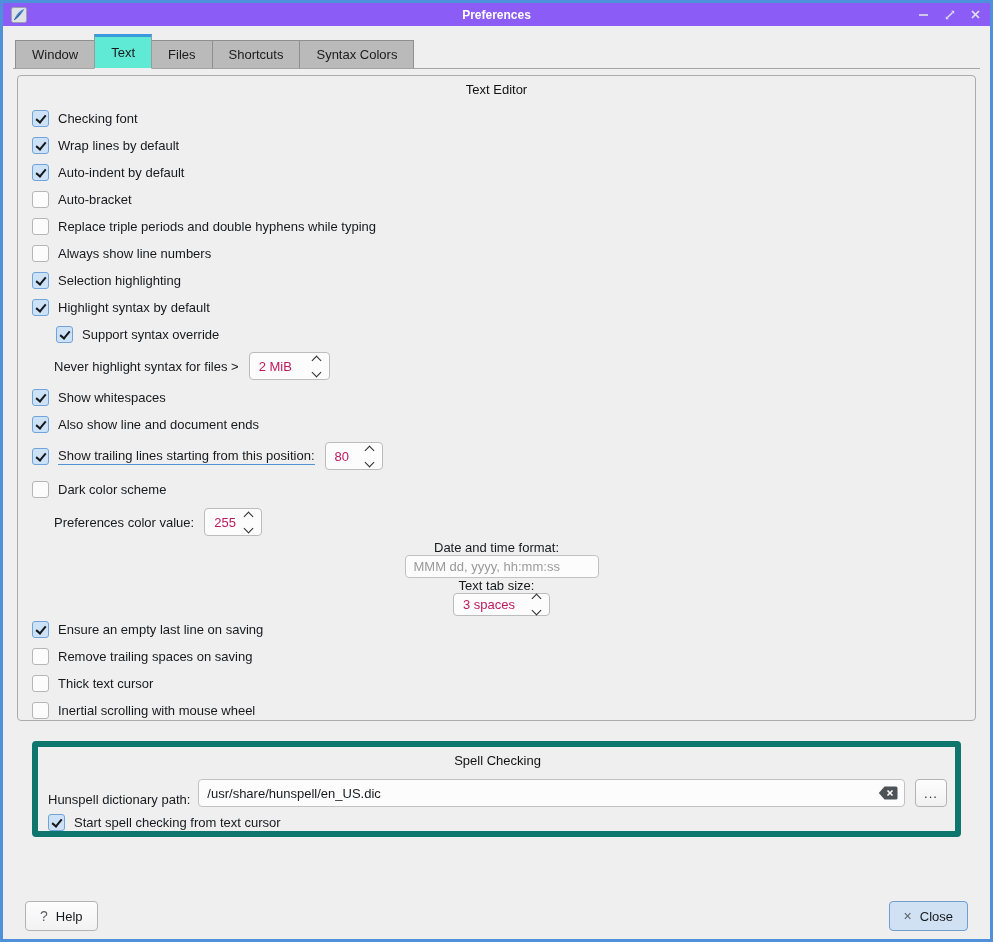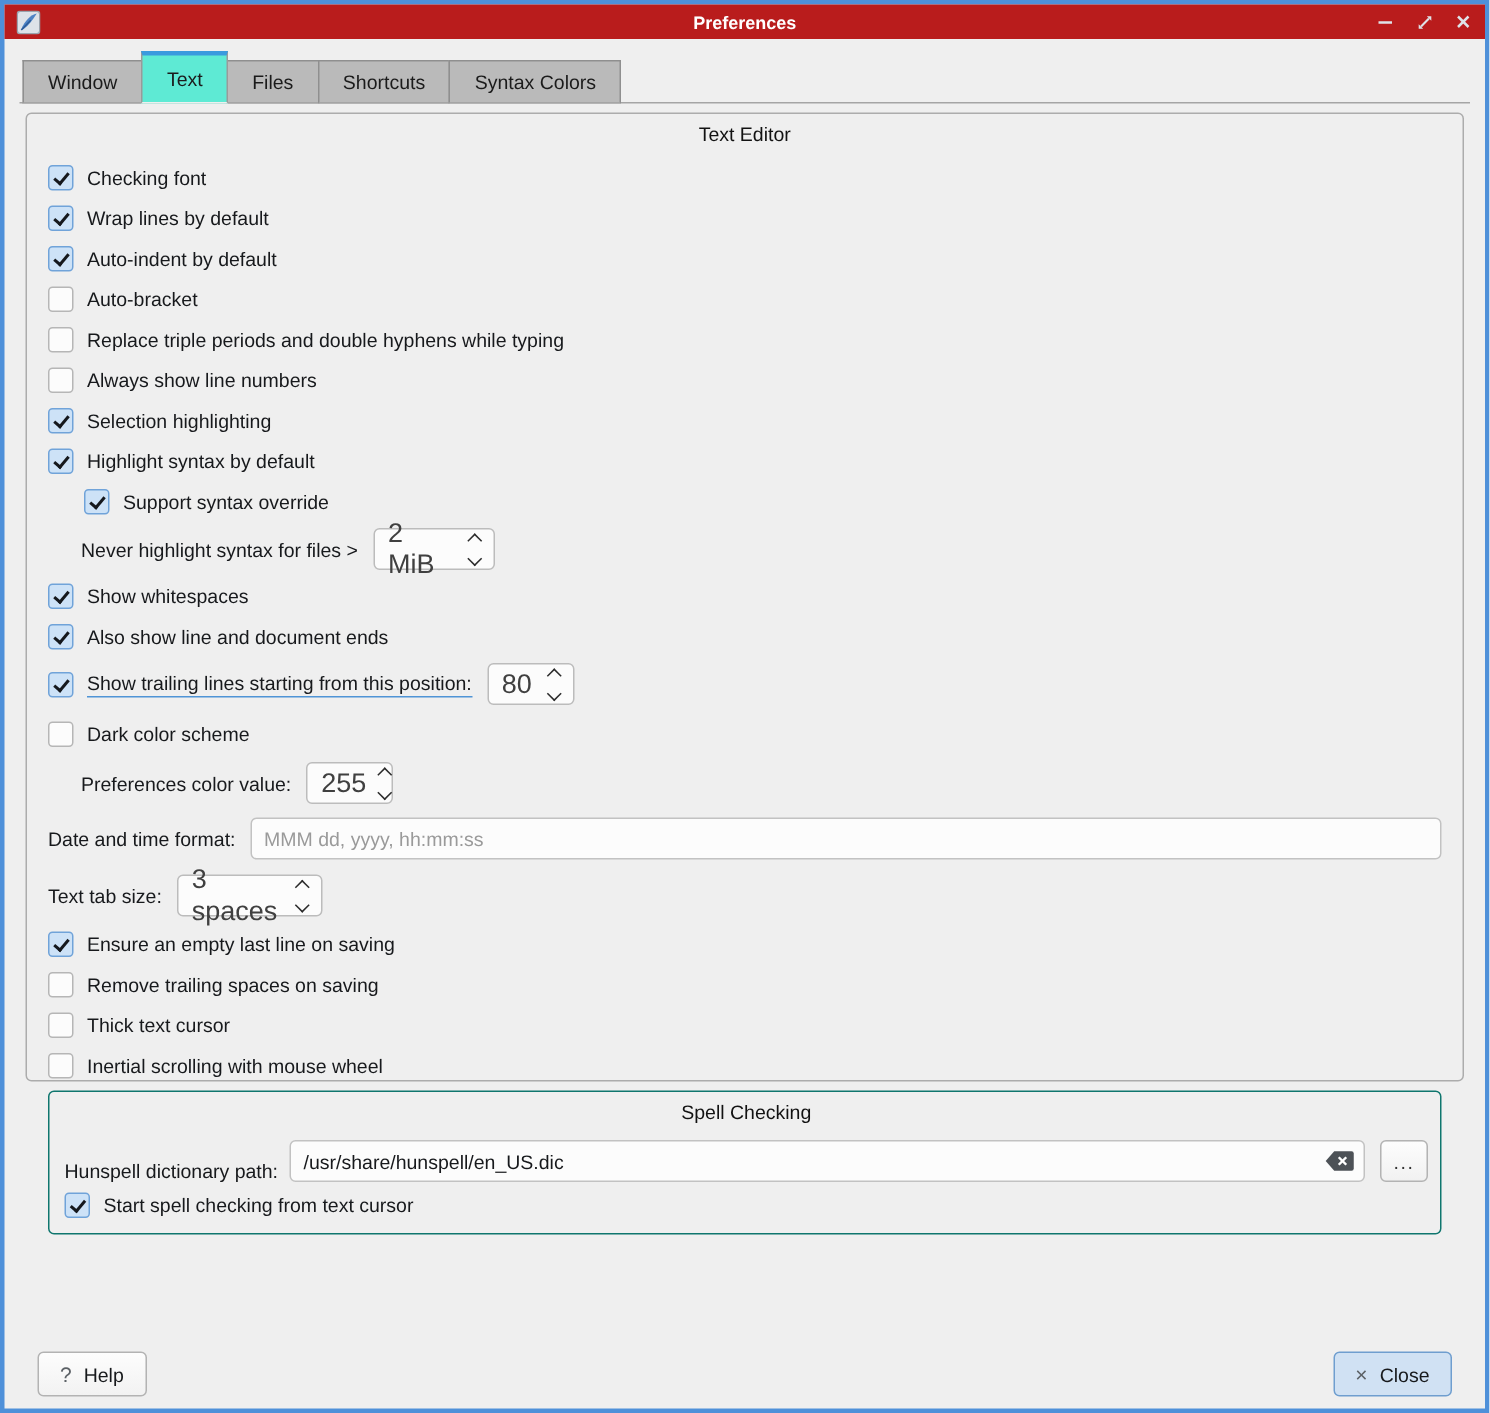--- a/index.html
+++ b/index.html
@@ -1,21 +1,21 @@
 <!DOCTYPE html>
 <html><head>
 <meta charset="utf-8">
 <style>
   html,body{margin:0;padding:0;}
   body{width:993px;height:942px;overflow:hidden;font-family:"Liberation Sans",sans-serif;}
   .win{box-sizing:border-box;width:993px;height:942px;border:3px solid #4e90d9;
        background:#efefef;display:flex;flex-direction:column;}
 
   
-  .tb{height:23px;background:#b91c1c;display:flex;align-items:center;position:relative;
+  .tb{height:23px;background:#8b5cf6;display:flex;align-items:center;position:relative;
       padding:0 8px;flex:0 0 auto;}
   .tb-title{position:absolute;left:0;right:0;text-align:center;color:#ffffff;
       font-size:12px;font-weight:bold;pointer-events:none;}
   .appicon{width:16px;height:16px;display:block;}
   .tb-ctrls{margin-left:auto;display:flex;gap:13px;align-items:center;z-index:1;}
   .tb-btn{width:13px;height:13px;display:flex;align-items:center;justify-content:center;cursor:default;}
 
   
   .tabbar{display:flex;align-items:flex-end;margin:8px 0 -1px 12px;position:relative;z-index:2;}
   .tab{box-sizing:border-box;height:29px;display:flex;align-items:center;padding:0 16px;
@@ -28,49 +28,49 @@
   
   .pane{flex:1 1 auto;margin:0 10px;border-top:1px solid #a5a5a5;
         display:flex;flex-direction:column;min-height:0;}
 
   .groupbox{box-sizing:border-box;margin:6px 4px 0 4px;height:646px;
         border:1px solid #acacac;border-radius:4px;padding:4px 14px 12px 14px;}
   .gb-title{text-align:center;font-size:13px;color:#121212;height:20px;line-height:20px;}
   .rows{margin-top:5px;}
 
   .row{display:flex;align-items:center;height:27px;font-size:13px;color:#17191c;}
-  .row.h30{height:30px;} .row.h36{height:36px;} .row.h38{height:38px;}
+  .row.h30{height:30px;} .row.h36{height:36px;} .row.h38{height:38px;flex-direction:column;}
   .ind{padding-left:24px;} .ind2{padding-left:22px;}
 
   .cbrow{display:flex;align-items:center;cursor:default;}
   .cb{box-sizing:border-box;width:17px;height:17px;border:1px solid #b6b6b6;border-radius:3px;
       background:#fcfcfc;margin-right:9px;position:relative;flex:0 0 auto;}
   .cb.checked{background:#cde2f7;border-color:#70a3d9;}
   .cb.checked::after{content:"";position:absolute;left:5px;top:2px;width:4px;height:8px;
       border-right:2px solid #15181d;border-bottom:2px solid #15181d;transform:rotate(40deg);}
   .cbl{font-size:13px;color:#17191c;}
   .ublue{border-bottom:1px solid #4f94d6;padding-bottom:1px;}
 
   .spin{box-sizing:border-box;display:flex;align-items:center;height:28px;background:#fcfcfc;
       border:1px solid #bcbcbc;border-radius:4px;padding-left:9px;margin-left:10px;}
   .w81{width:81px;} .w58{width:58px;} .w97{width:97px;}
-  .spinv{font-size:18px;color:#404040;}
+  .spinv{font-size:13px;color:#be185d;}
   .spinb{margin-left:auto;display:flex;flex-direction:column;justify-content:center;
       gap:5px;padding:0 9px;}
   .chv{width:6px;height:6px;border-left:1.4px solid #2b2b2b;border-top:1.4px solid #2b2b2b;display:block;}
   .chv.up{transform:rotate(45deg);} .chv.dn{transform:rotate(225deg);}
 
   .txt{box-sizing:border-box;height:28px;border:1px solid #c2c2c2;border-radius:4px;
       background:#fcfcfc;padding:0 8px;font-family:"Liberation Sans",sans-serif;
       font-size:13px;color:#17191c;outline:none;}
   .txt::placeholder{color:#9a9a9a;}
   .grow{flex:1 1 auto;margin-left:10px;}
 
   
-  .spellbox{box-sizing:border-box;margin-top:3px;height:96px;border:1px solid #0f766e;
+  .spellbox{box-sizing:border-box;margin-top:17px;height:96px;border:6px solid #0f766e;
       border-radius:4px;padding:2px 8px 0 10px;}
   .sp-title{text-align:center;font-size:13px;color:#121212;height:24px;line-height:24px;}
   .sp-row{display:flex;align-items:flex-end;height:34px;font-size:13px;color:#17191c;}
   .pathwrap{position:relative;flex:1 1 auto;margin-left:8px;display:flex;align-items:center;}
   .pathwrap .txt{width:100%;padding-right:32px;}
   .clear-ico{position:absolute;right:7px;top:50%;transform:translateY(-50%);display:block;cursor:default;}
   .browse{box-sizing:border-box;width:32px;height:28px;margin-left:10px;border:1px solid #b3b3b3;
       border-radius:4px;background:linear-gradient(#fdfdfd,#f1f1f1);font-size:13px;color:#333;
       display:flex;align-items:center;justify-content:center;letter-spacing:1px;}
   .sp-cbrow{height:30px;display:flex;align-items:center;}

